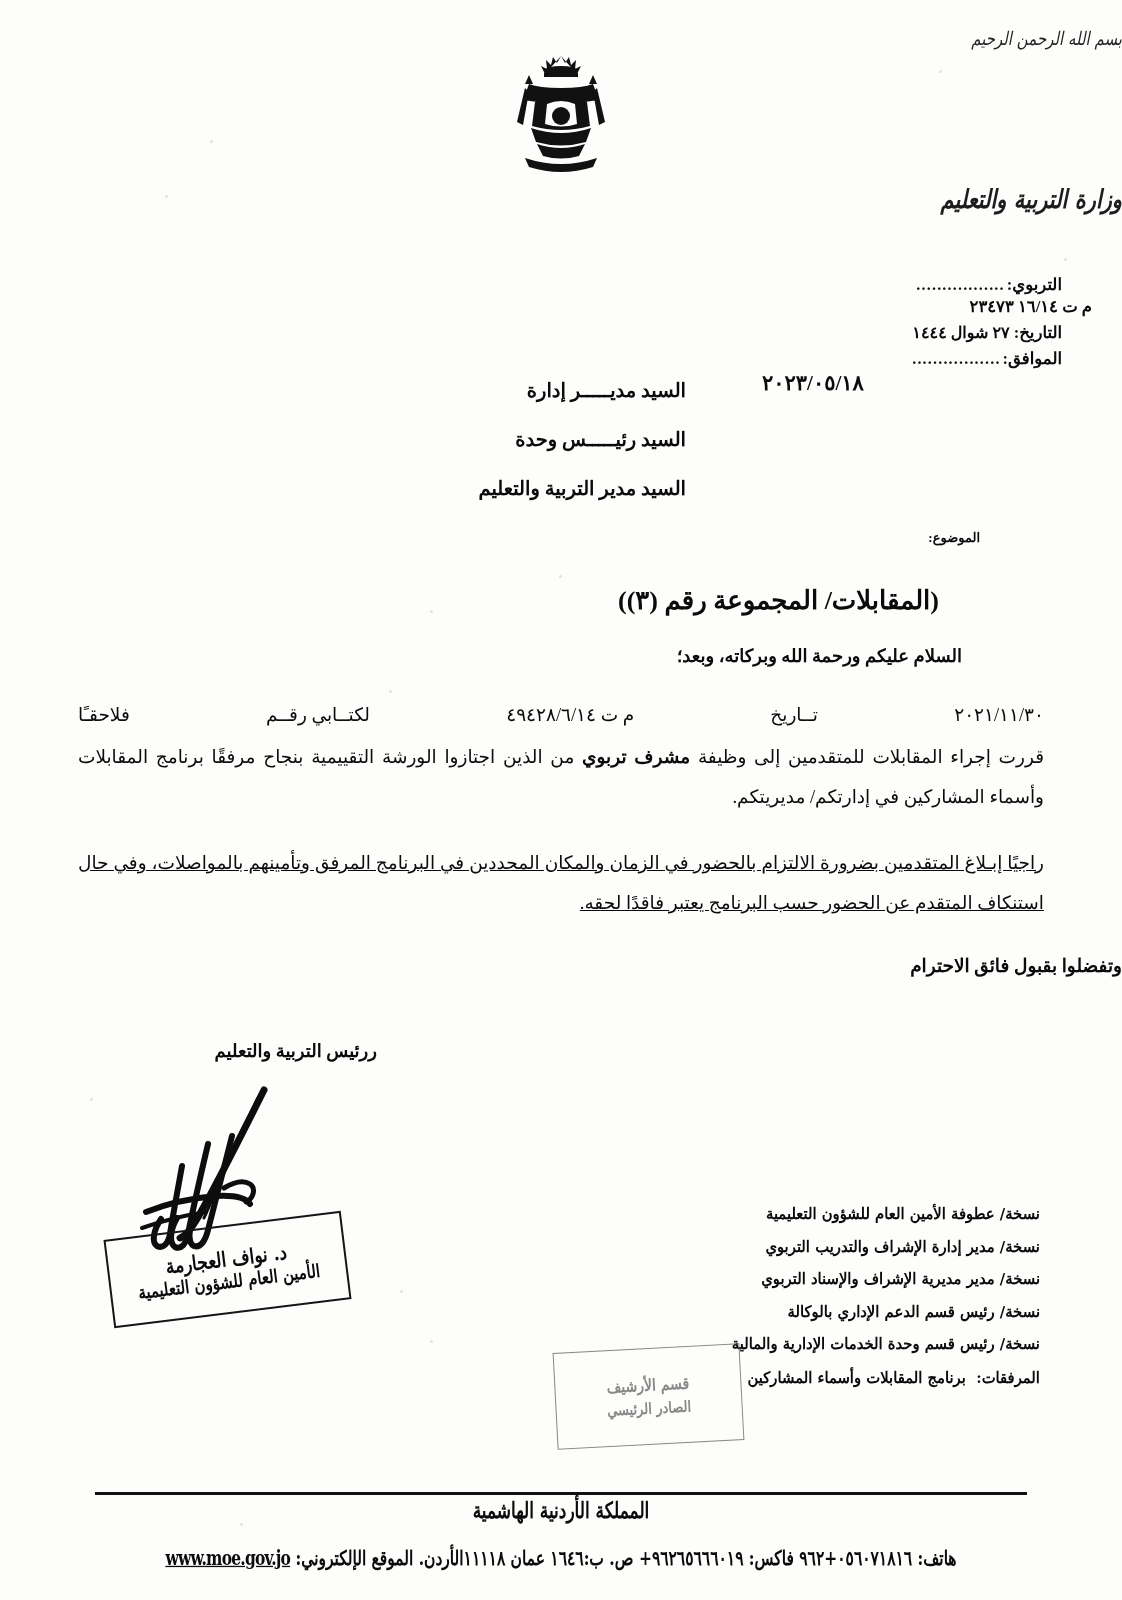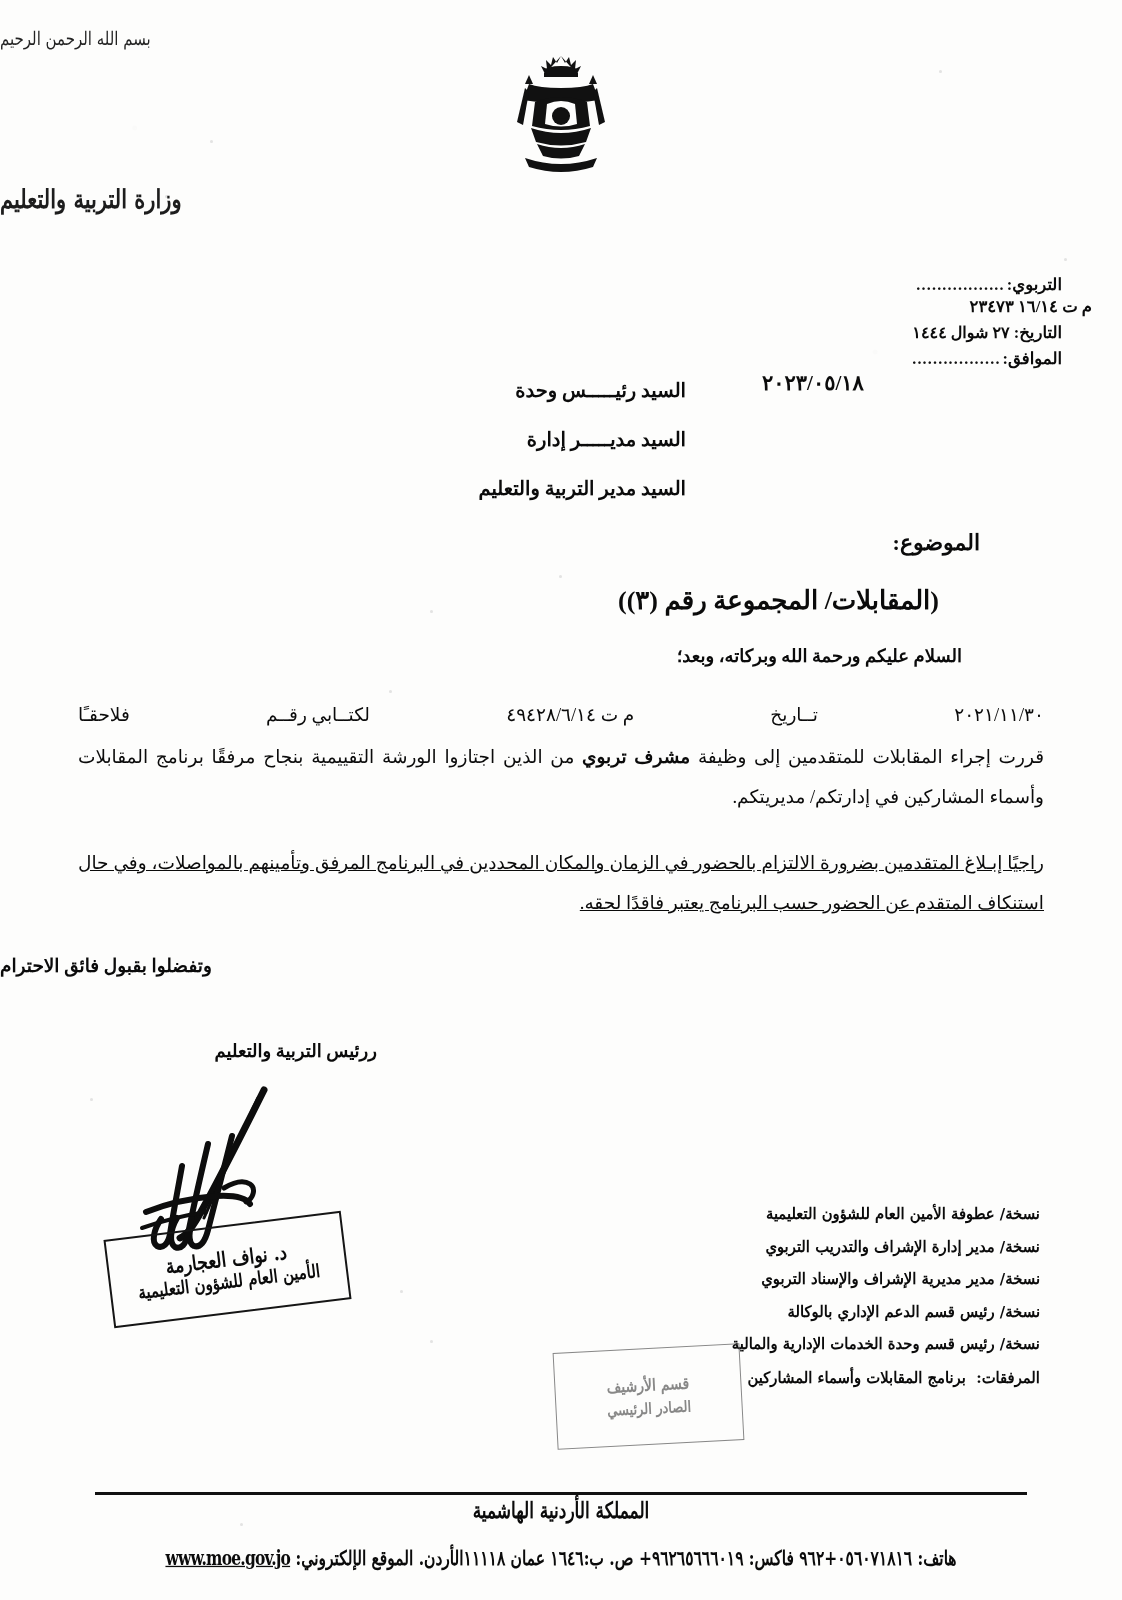--- a/index.html
+++ b/index.html
@@ -11,21 +11,21 @@
     background:#fdfdfc;
   }
   .page{
     position:absolute;inset:0;
     background:
       radial-gradient(circle at 12% 8%, rgba(0,0,0,0.012) 0 2px, transparent 3px),
       radial-gradient(circle at 78% 22%, rgba(0,0,0,0.012) 0 2px, transparent 3px),
       #fdfdfc;
   }
   
-  .crest-wrap{position:absolute;top:30px;left:0;right:0;text-align:left;}
+  .crest-wrap{position:absolute;top:30px;left:0;right:0;text-align:right;font-style:italic;}
   .basmala{
     font-size:15px;letter-spacing:0px;color:#111;
     font-family:"DejaVu Serif",serif;
     transform:scaleY(1.25);
     opacity:.92;
   }
   .crest{margin:6px auto 0;width:132px;height:128px;position:relative;}
   .ministry-name{
     margin-top:4px;font-size:21px;font-weight:700;color:#121212;
     font-family:"DejaVu Serif",serif;
@@ -56,21 +56,21 @@
 
   
   .addressees{
     position:absolute;top:366px;right:436px;
     font-size:19.5px;font-weight:700;line-height:49px;
   }
 
   
   .subject-label{
     position:absolute;top:530px;right:142px;
-    font-size:22px;font-weight:700;
+    font-size:13px;font-weight:700;
   }
   .subject-value{
     position:absolute;top:585px;right:183px;
     font-size:26px;font-weight:700;
   }
 
   
   .greeting{
     position:absolute;top:645px;right:160px;
     font-size:18px;font-weight:700;
@@ -81,21 +81,21 @@
     position:absolute;top:695px;right:78px;left:78px;
     font-size:18.5px;line-height:40px;text-align:justify;
   }
   .p1-line1{display:flex;justify-content:space-between;align-items:baseline;white-space:nowrap;}
   .p1-line1 .seg{display:inline-block;}
   .p-block{margin-top:2px;text-align:justify;text-align-last:right;}
   .p-gap{margin-top:26px;text-decoration:underline;}
   b.strong{font-weight:700;margin-top:39px;}
 
   .closing{
-    position:absolute;top:955px;left:0;right:0;text-align:left;
+    position:absolute;top:955px;left:0;right:0;text-align:right;
     font-size:18.5px;font-weight:700;
   }
 
   
   .sig-title{
     position:absolute;top:1040px;right:745px;
     font-size:18px;font-weight:700;white-space:nowrap;
   }
   .sig-ink{
     position:absolute;top:1078px;right:810px;width:230px;height:190px;
@@ -219,22 +219,22 @@
       <span class="refval" style="margin:0 4px;">٢٧ شوال ١٤٤٤</span>
     </div>
     <div class="refrow">
       <span class="reflabel">الموافق:</span>
       <span class="refdots">.................</span>
     </div>
     <div class="refdate-greg">٢٠٢٣/٠٥/١٨</div>
   </div>
 
   <div class="addressees">
+    <div>السيد مديـــــر إدارة</div>
     <div>السيد رئيـــــس وحدة</div>
-    <div>السيد مديـــــر إدارة</div>
     <div>السيد مدير التربية والتعليم</div>
   </div>
 
   <div class="subject-label">الموضوع:</div>
   <div class="subject-value">(المقابلات/ المجموعة رقم (٣))</div>
 
   <div class="greeting">السلام عليكم ورحمة الله وبركاته، وبعد؛</div>
 
   <div class="body">
     <div class="p1-line1">

